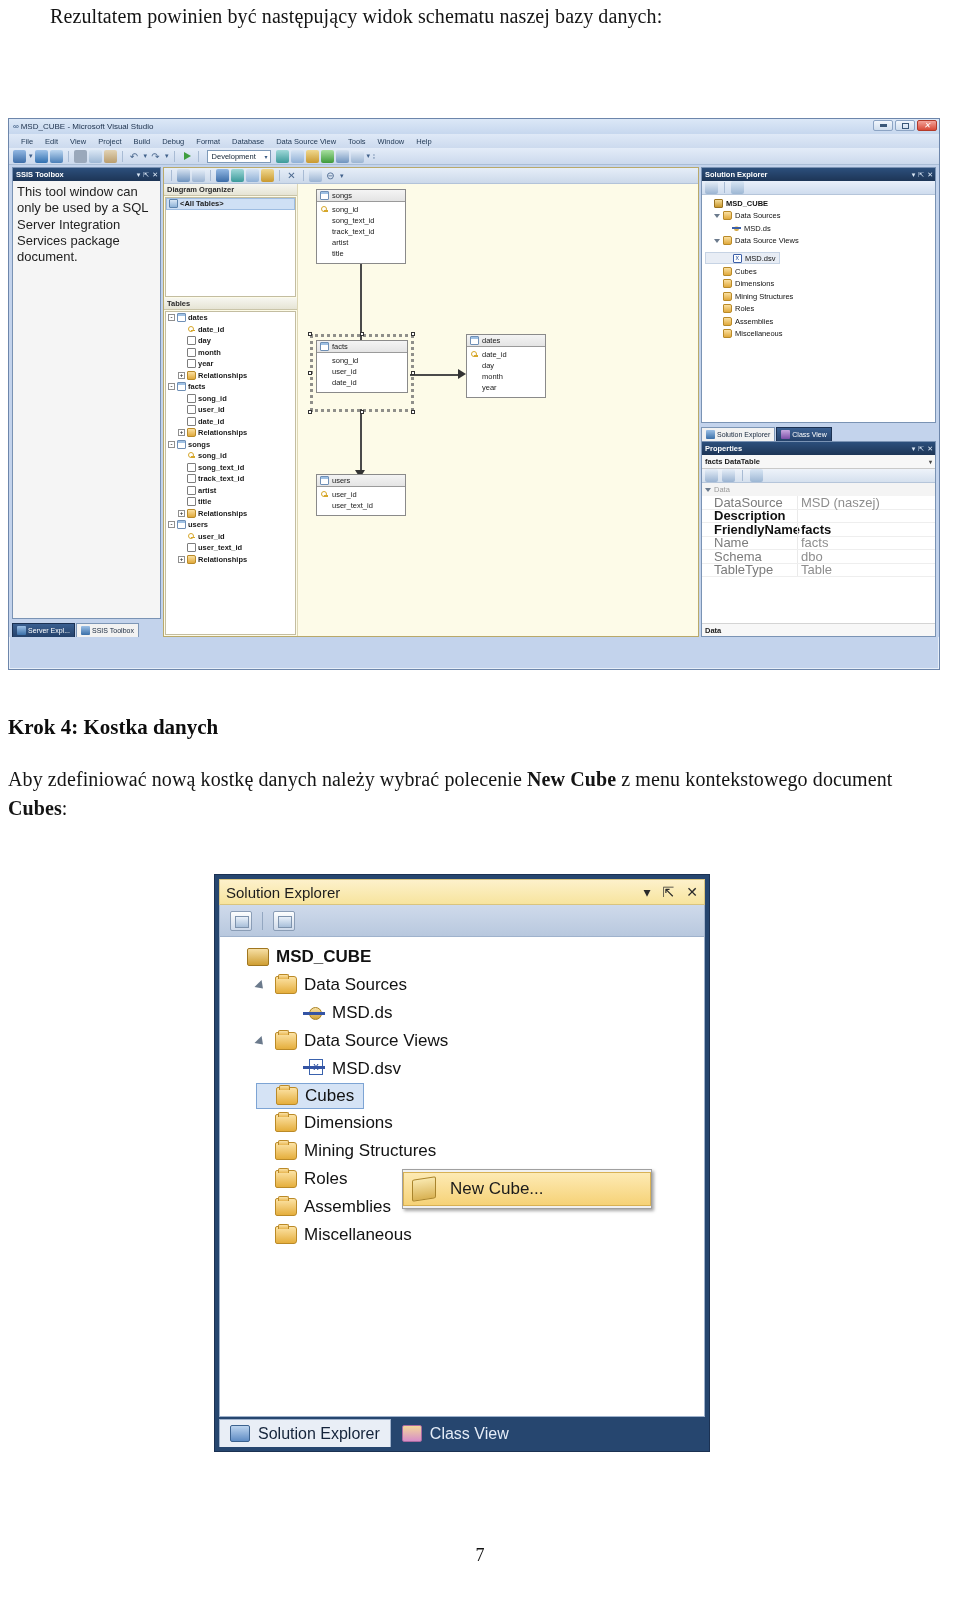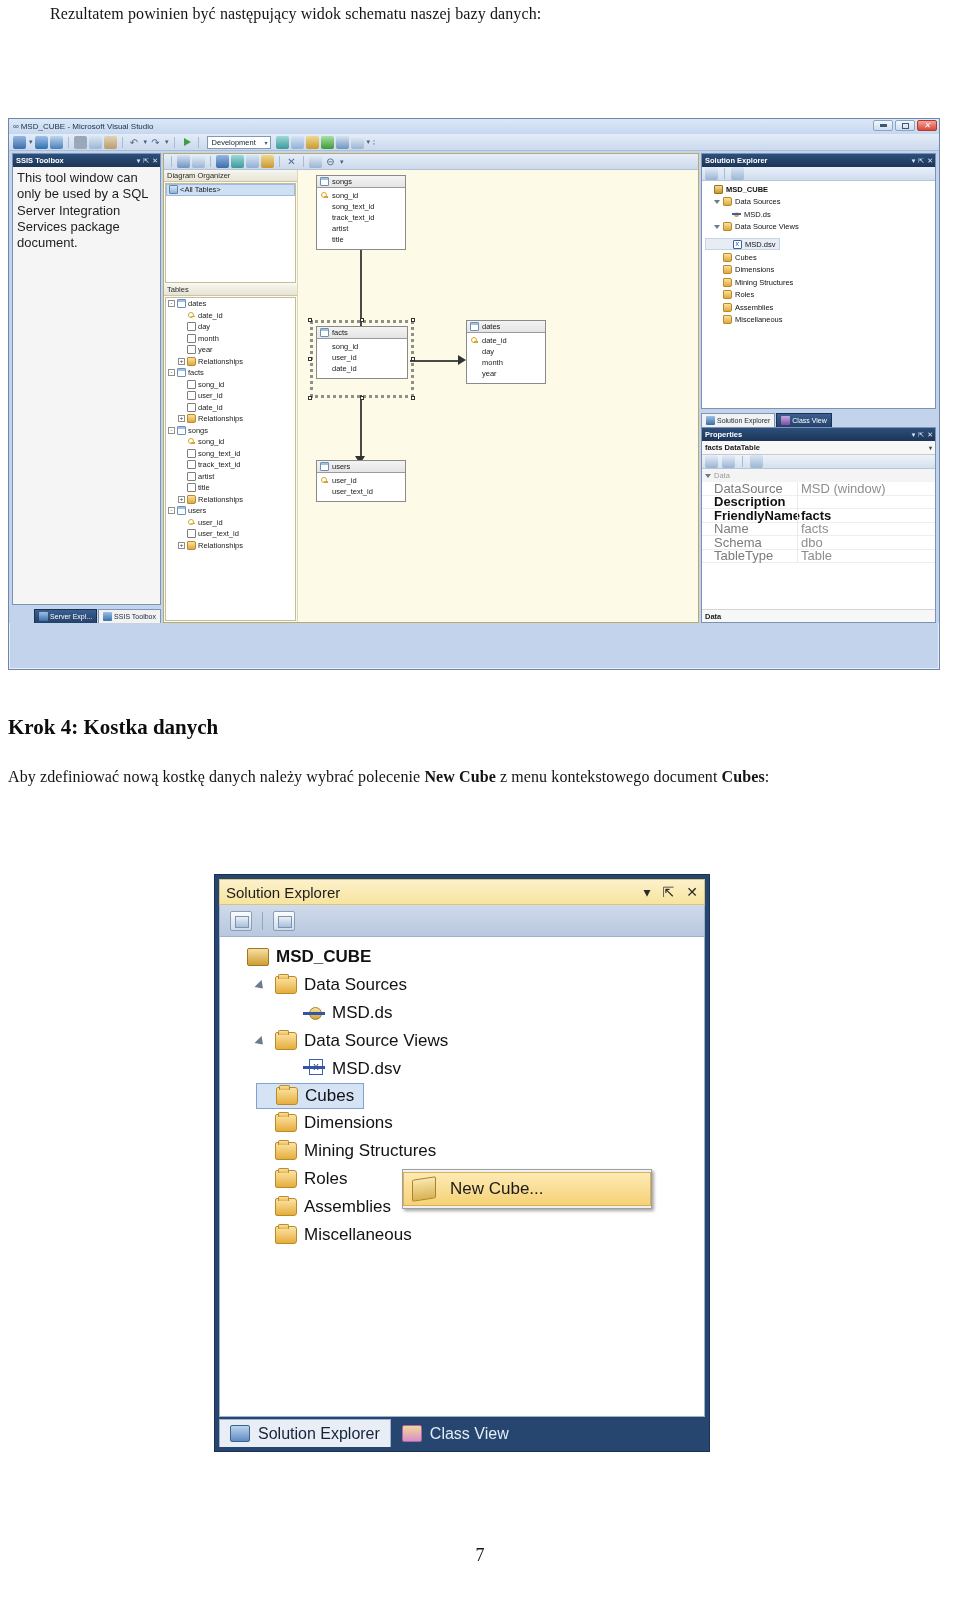--- a/index.html
+++ b/index.html
@@ -8,21 +8,21 @@
     width: 960px; height: 1601px;
     background: #ffffff;
     font-family: "Liberation Serif", serif;
     overflow: hidden;
     position: relative;
   }
 
   
   .doc-para {
     font-family: "Liberation Serif", serif;
-    font-size: 16px;
+    font-size: 20px;
     color: #141414;
     line-height: 1.45;
     letter-spacing: .1px;
   }
   #intro-para { position:absolute; left:8px; top:2px; width:944px; text-indent:42px; }
   #step-heading {
     position:absolute; left:8px; top:715px; width:944px;
     font-family:"Liberation Serif", serif; font-size:21px; font-weight:bold; color:#0d0d0d;
   }
   #step-para { position:absolute; left:8px; top:765px; width:944px; }
@@ -100,21 +100,21 @@
     font-size:7.5px; color:#123; display:flex; align-items:center;
     padding:0 2px 0 4px; justify-content:space-between; margin:0 3px;
   }
   .tb-combo .arr { font-size:6px; color:#3a5a82; }
   .tb-caret { font-size:7px; color:#40608a; margin-left:1px; }
 
   
   .vs-body { display:flex; height:472px; background:#c3d3ec; }
 
   
-  .dock-left { width:152px; padding:2px 0 0 3px; display:flex; flex-direction:column;align-items:flex-end; }
+  .dock-left { width:152px; padding:2px 0 0 3px; display:flex; flex-direction:column; }
   .pane {
     background:#f7f7f7; border:1px solid #7a93b4; display:flex; flex-direction:column;
   }
   .pane-head {
     height:13px; background:linear-gradient(#2c4f7c,#1d3556);
     display:flex; align-items:center; padding:0 3px; position:relative;
   }
   .pane-head-title { font-size:7.5px; color:#fff; font-weight:bold; white-space:nowrap;}
   .pane-head-btns { position:absolute; right:2px; display:flex; gap:3px; align-items:center;}
   .ph-btn { font-size:7px; color:#dce8f7; line-height:7px; }
@@ -149,21 +149,21 @@
     flex:1; background:#fdfbe8; border:1px solid #b9a96a; display:flex; flex-direction:column;
     min-height:0;
   }
   .dsv-toolbar {
     height:16px; background:linear-gradient(#e6eef8,#ccd9ea); display:flex; align-items:center;
     gap:2px; padding-left:4px; border-bottom:1px solid #b3c3d9;
   }
   .dsv-split { flex:1; display:flex; min-height:0; }
 
   
-  .dsv-left { width:133px; display:flex; flex-direction:column; background:#fdfbe8; }
+  .dsv-left { width:133px; display:flex; flex-direction:column; background:#fdfbe8;font-weight:bold; }
   .sect-head {
     height:12px; background:linear-gradient(#f6f6f0,#e6e4d4); border-bottom:1px solid #c9c4a8;
     font-size:7.5px; color:#2a2a2a; display:flex; align-items:center; padding-left:3px;
   }
   .sect-body { background:#fff; border:1px solid #c3bda0; margin:1px; overflow:hidden; }
   .organizer-body { height:100px; }
   .tables-body { flex:1; min-height:0; }
   .tree-row {
     display:flex; align-items:center; gap:2px; font-size:7.5px; color:#1a1a1a;
     height:11.5px; white-space:nowrap; padding-left:2px;
@@ -403,20 +403,34 @@
         </div>
       <div class="win-btn">
           <i class="wb-max"></i>
         </div>
       <div class="win-btn close">
           <i class="wb-close">✕</i>
         </div>
     </div>
   </div>
 
+  <div class="vs-menubar">
+    <span>File</span>
+    <span>Edit</span>
+    <span>View</span>
+    <span>Project</span>
+    <span>Build</span>
+    <span>Debug</span>
+    <span>Format</span>
+    <span>Database</span>
+    <span>Data Source View</span>
+    <span>Tools</span>
+    <span>Window</span>
+    <span>Help</span>
+  </div>
 
   <div class="vs-toolbar">
     <span class="tb-ico blue"></span>
     <span class="tb-caret">▾</span>
     <span class="tb-ico floppy"></span>
     <span class="tb-ico floppies"></span>
     <span class="tb-sep"></span>
     <span class="tb-ico scissors"></span>
     <span class="tb-ico copy"></span>
     <span class="tb-ico paste"></span>
@@ -826,21 +840,21 @@
           <span class="tb-sep"></span>
           <span class="tb-ico copy"></span>
         </div>
         <div class="props-grid" id="props-grid">
             <div class="pg-cat">
               <span class="tri down"></span>
               <span>Data</span>
             </div>
             <div class="pg-row">
               <div class="pg-k">DataSource</div>
-              <div class="pg-v">MSD (window)</div>
+              <div class="pg-v">MSD (naszej)</div>
             </div>
             <div class="pg-row bold">
               <div class="pg-k">Description</div>
               <div class="pg-v"></div>
             </div>
             <div class="pg-row bold">
               <div class="pg-k">FriendlyName</div>
               <div class="pg-v">facts</div>
             </div>
             <div class="pg-row">

